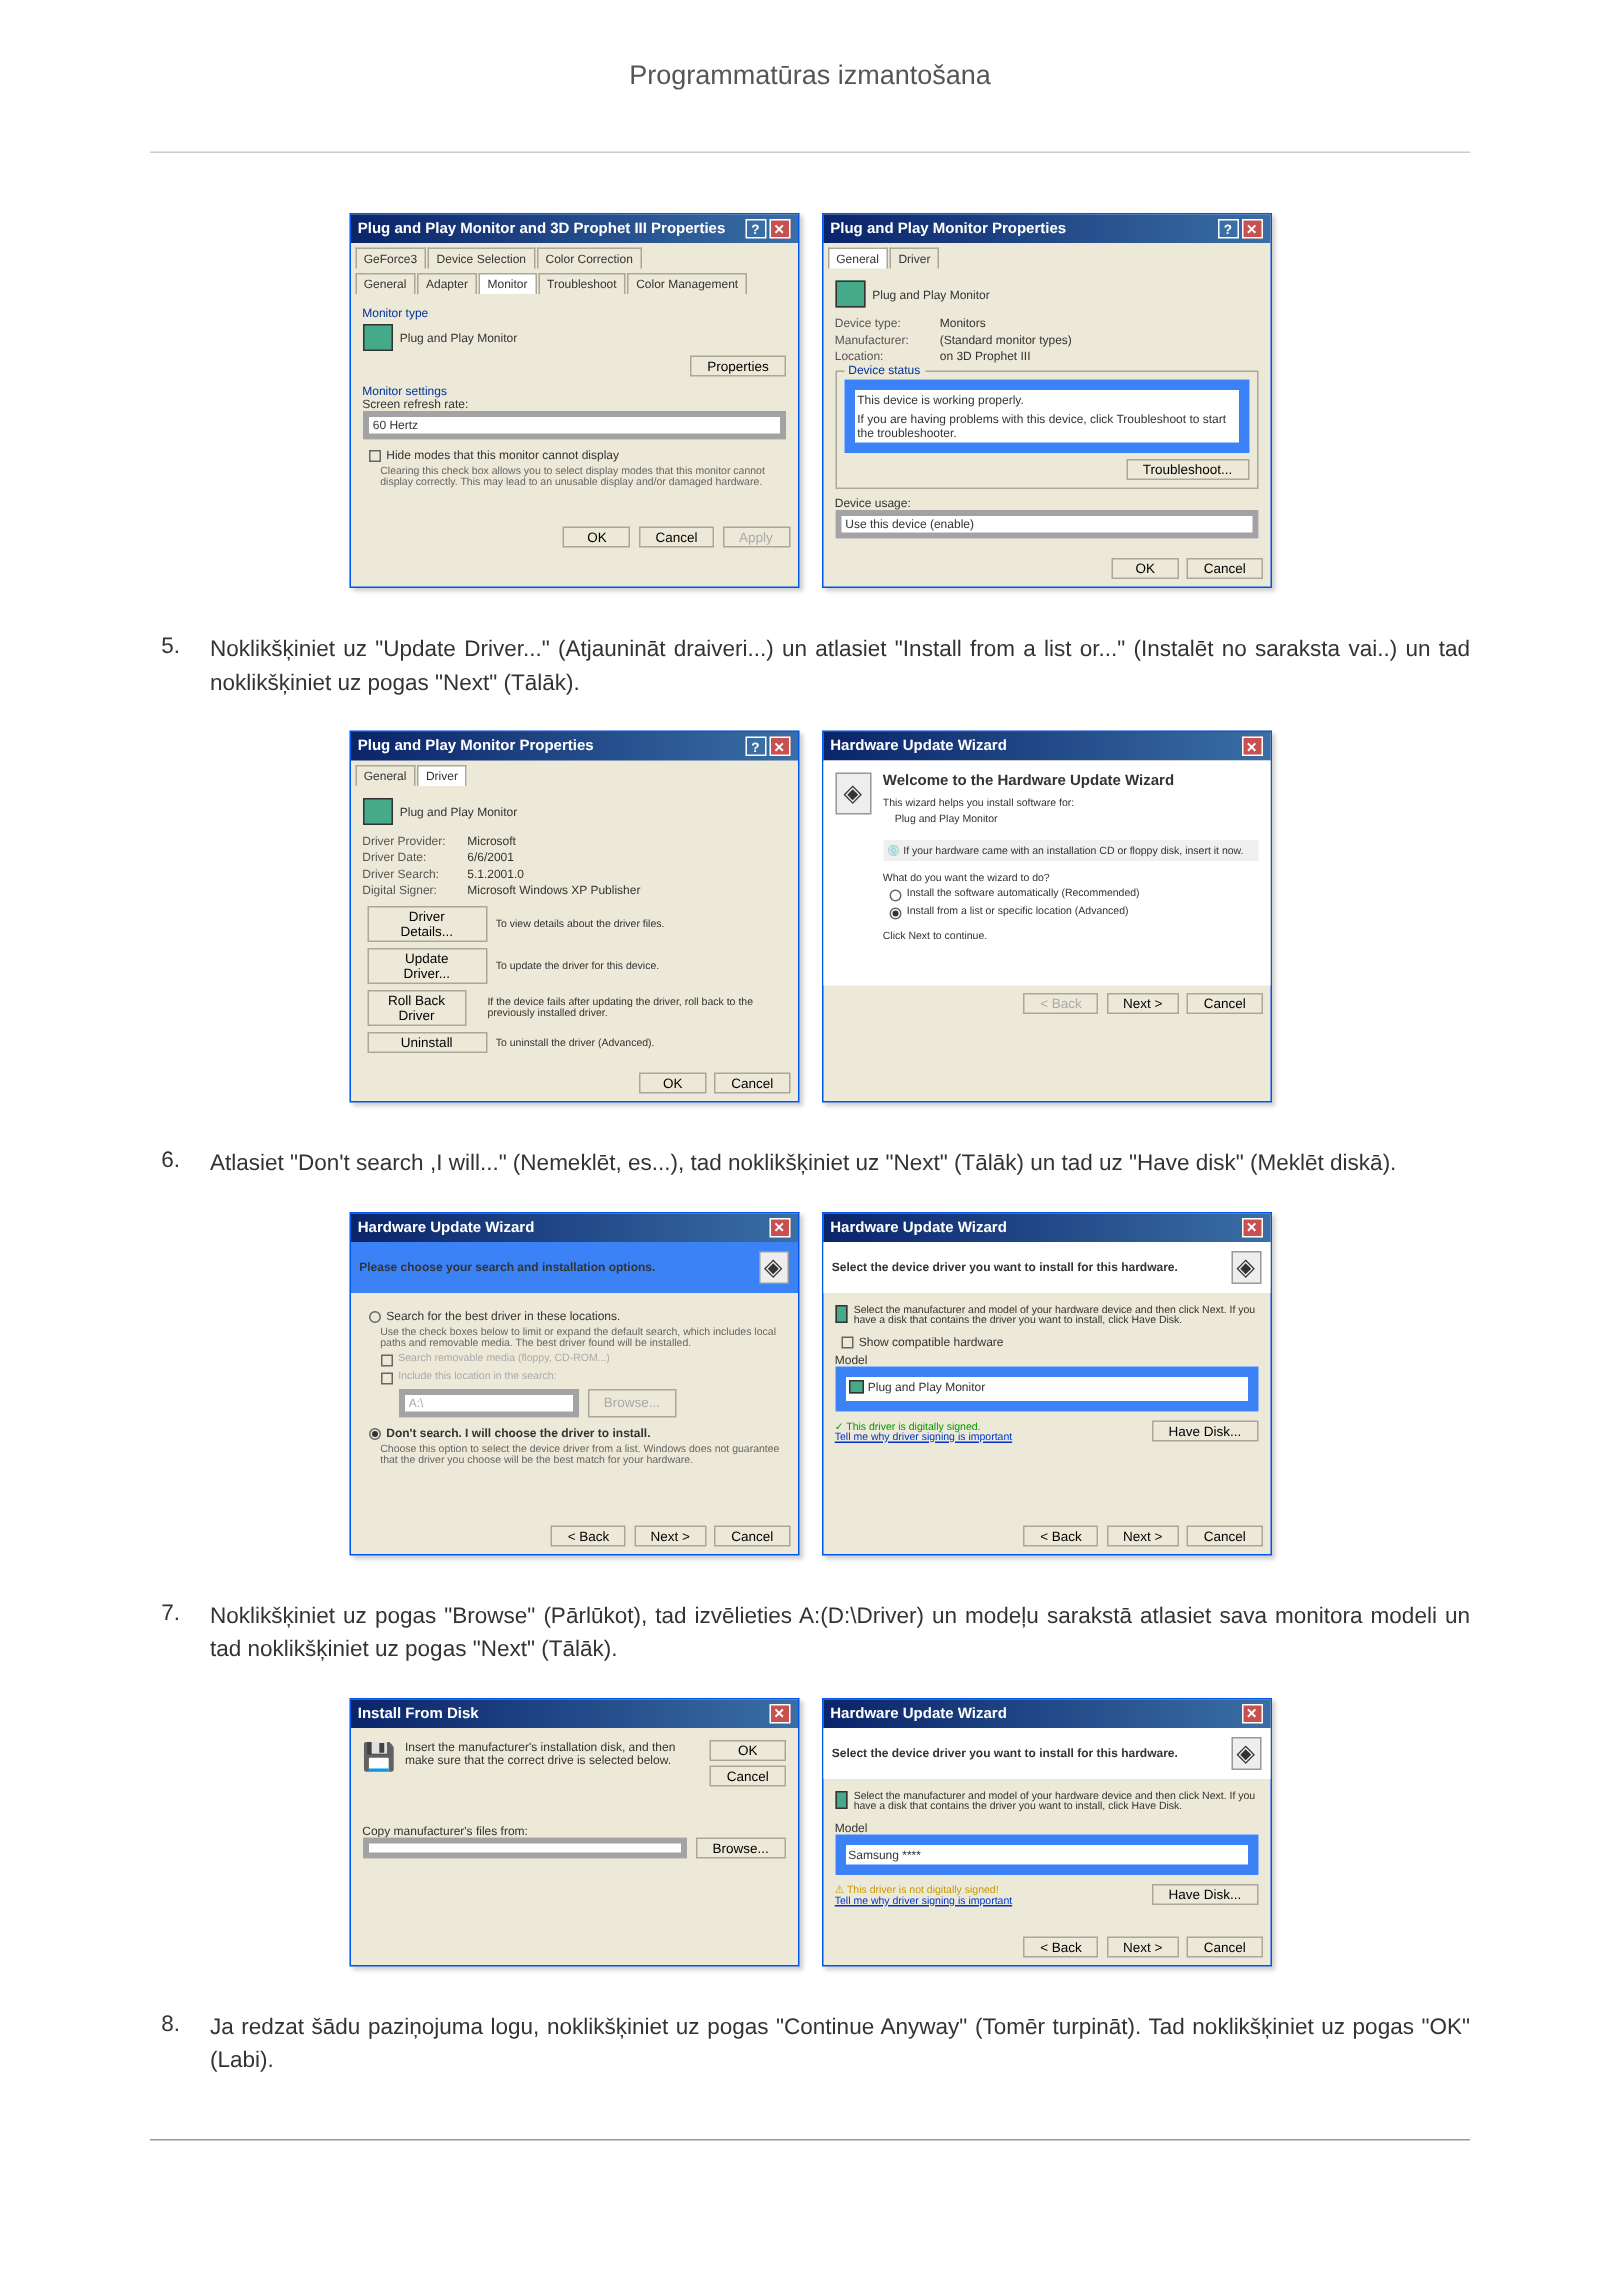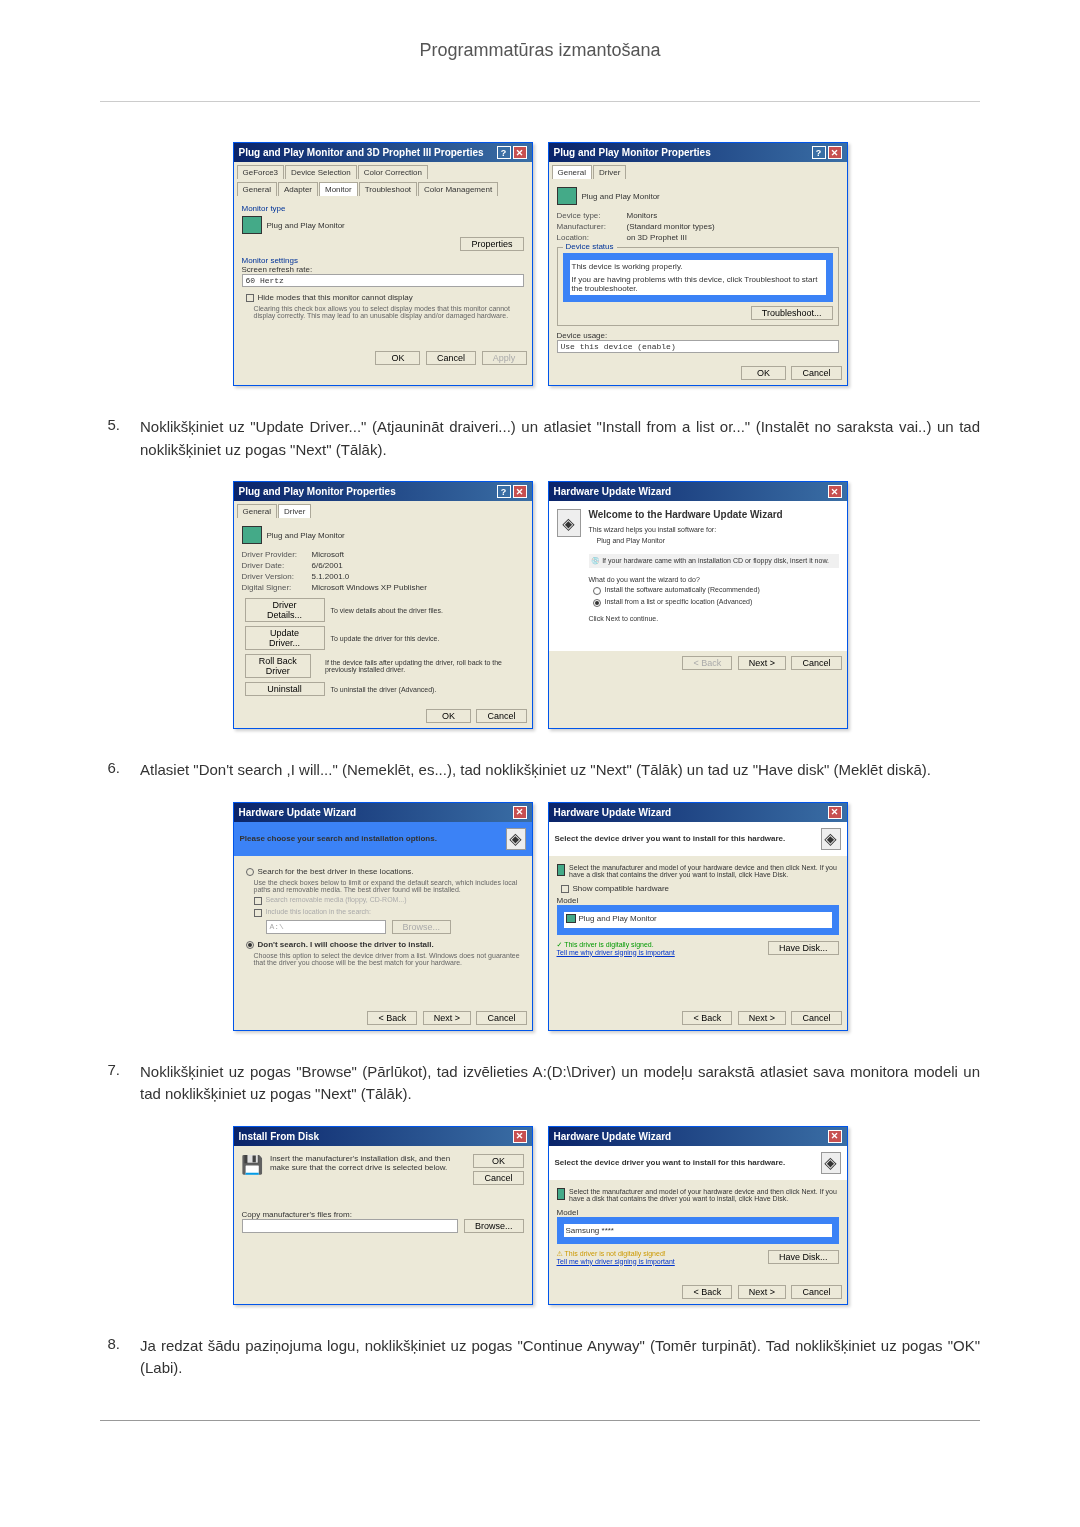--- a/index.html
+++ b/index.html
@@ -110,26 +110,25 @@
     .btn {
       background: #ece9d8;
       border: 1px solid #aca899;
       padding: 1px 10px;
       font-size: 9px;
       margin-left: 3px;
       min-width: 45px;
     }
     .dropdown {
       background: #fff;
-      border: 1px solid #a3a3a3;
+      border: 4px solid #a3a3a3;
       padding: 1px 3px;
       font-size: 8px;
       width: 120px;
       display: inline-block;
-      font-family: Liberation Mono, monospace;
     }
     .step {
       display: flex;
       margin: 20px 0;
       align-items: flex-start;
     }
     .step-num {
       width: 40px;
       text-align: right;
       padding-right: 20px;
@@ -337,21 +336,21 @@
       </div>
       <div class="info-row">
           <span class="info-label">Driver Provider:</span>
           <span>Microsoft</span>
         </div>
       <div class="info-row">
           <span class="info-label">Driver Date:</span>
           <span>6/6/2001</span>
         </div>
       <div class="info-row">
-          <span class="info-label">Driver Version:</span>
+          <span class="info-label">Driver Search:</span>
           <span>5.1.2001.0</span>
         </div>
       <div class="info-row">
           <span class="info-label">Digital Signer:</span>
           <span>Microsoft Windows XP Publisher</span>
         </div>
       <div style="display:flex;gap:6px;margin-top:6px;align-items:center;">
           <button class="btn" style="width:80px;">Driver Details...</button>
           <span style="font-size:7px;">To view details about the driver files.</span>
         </div>

